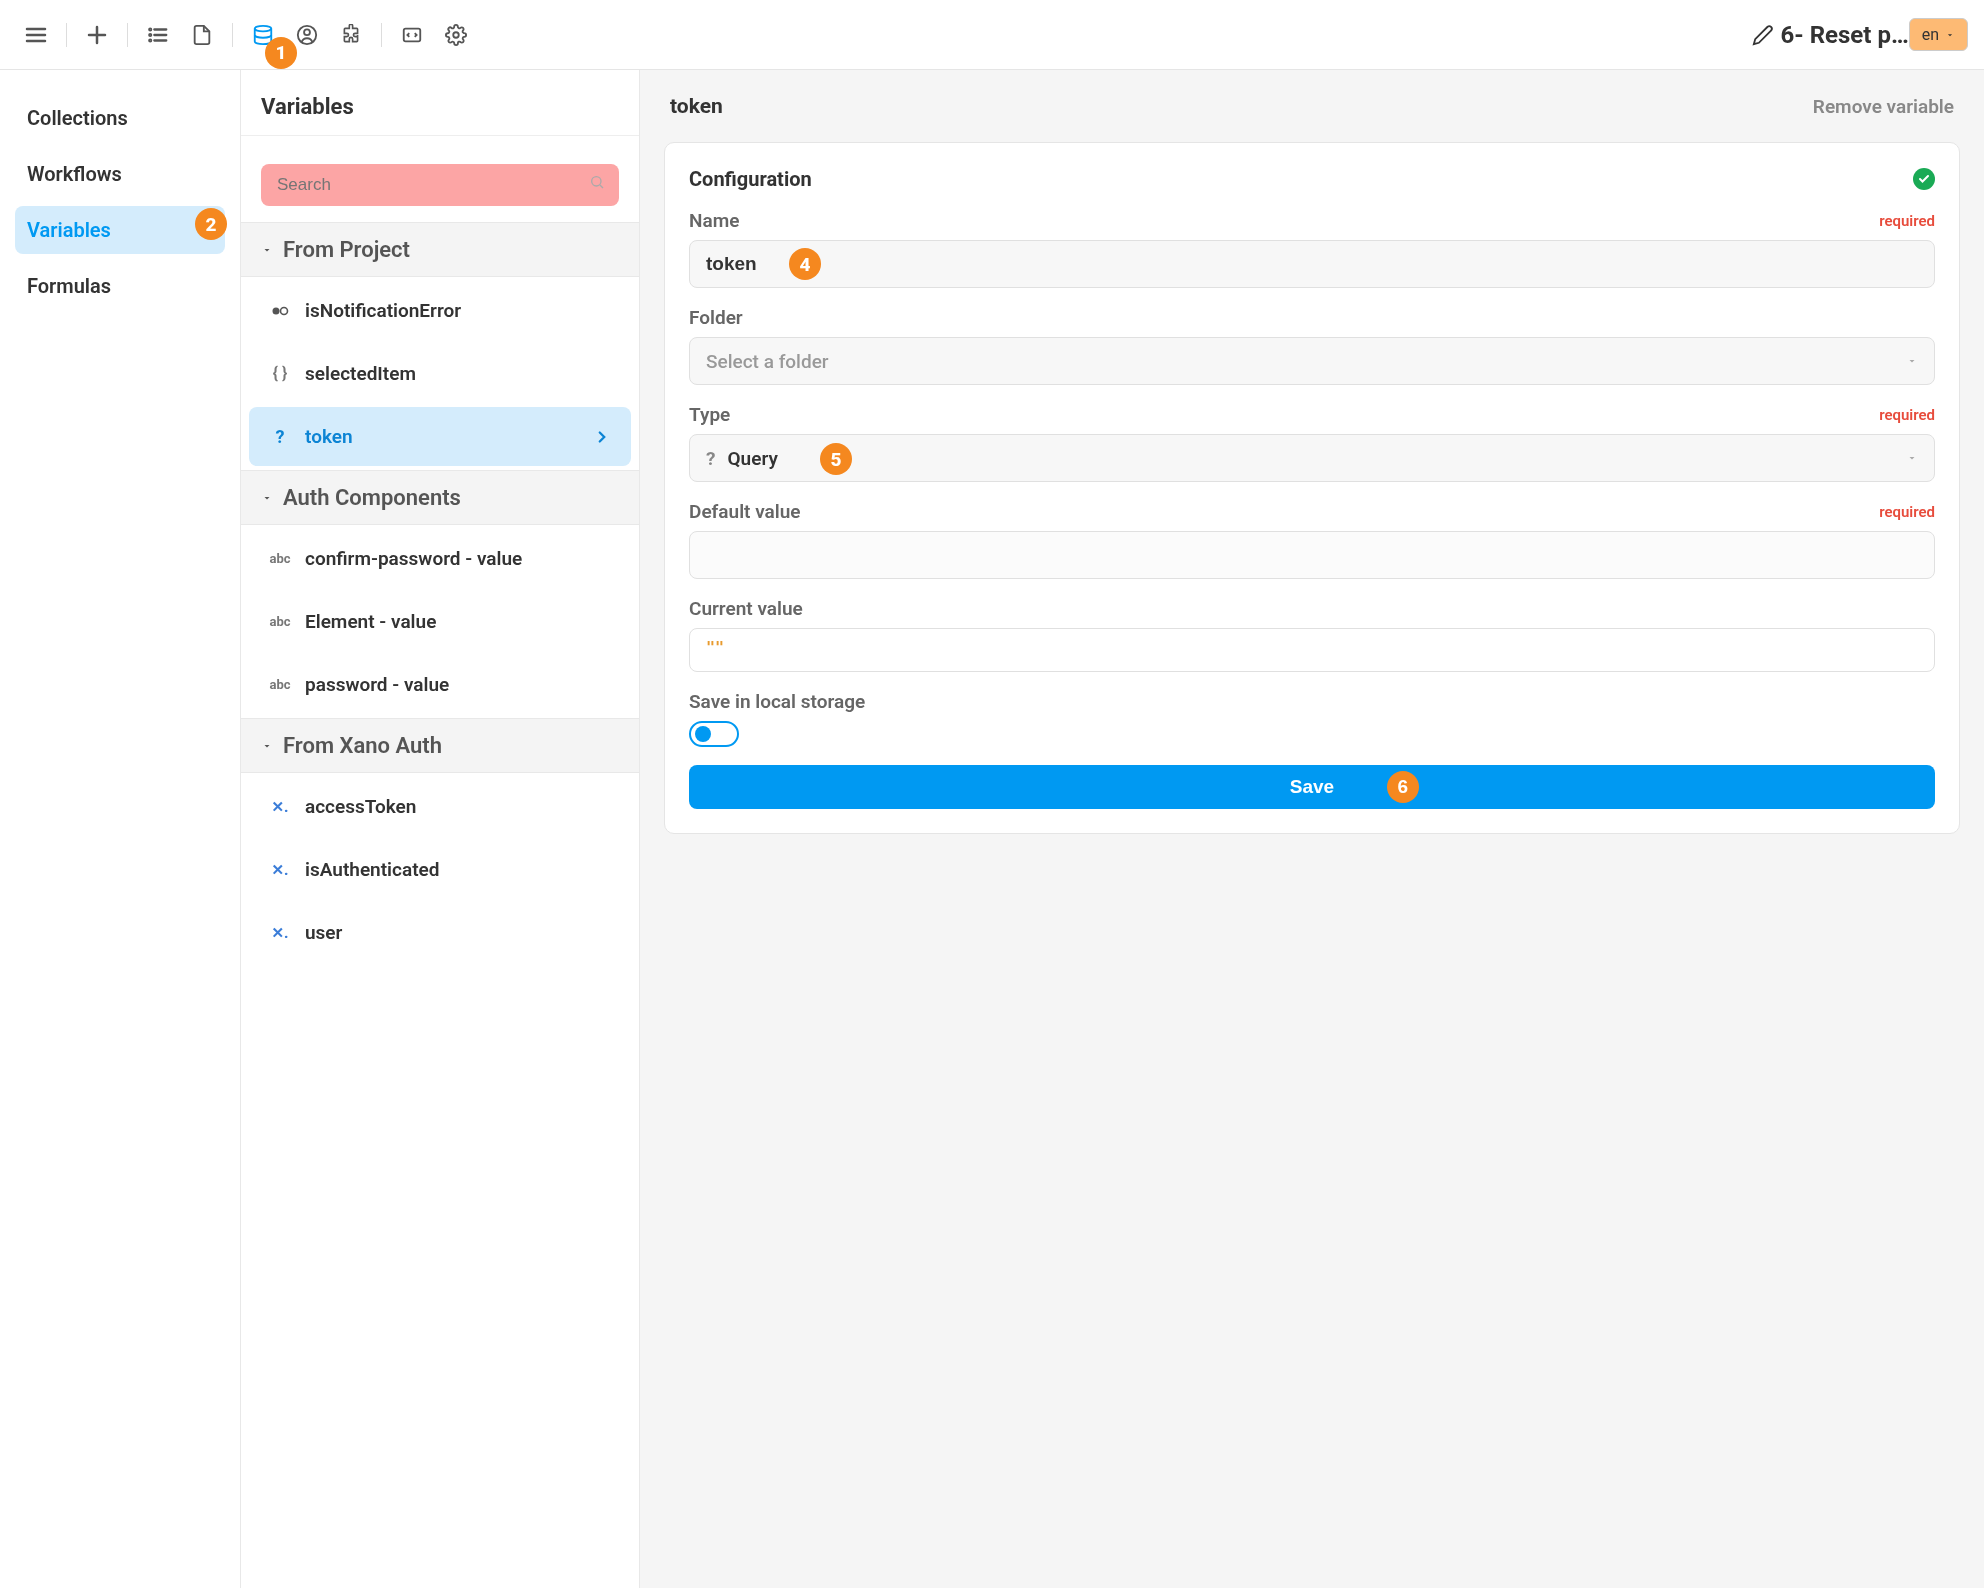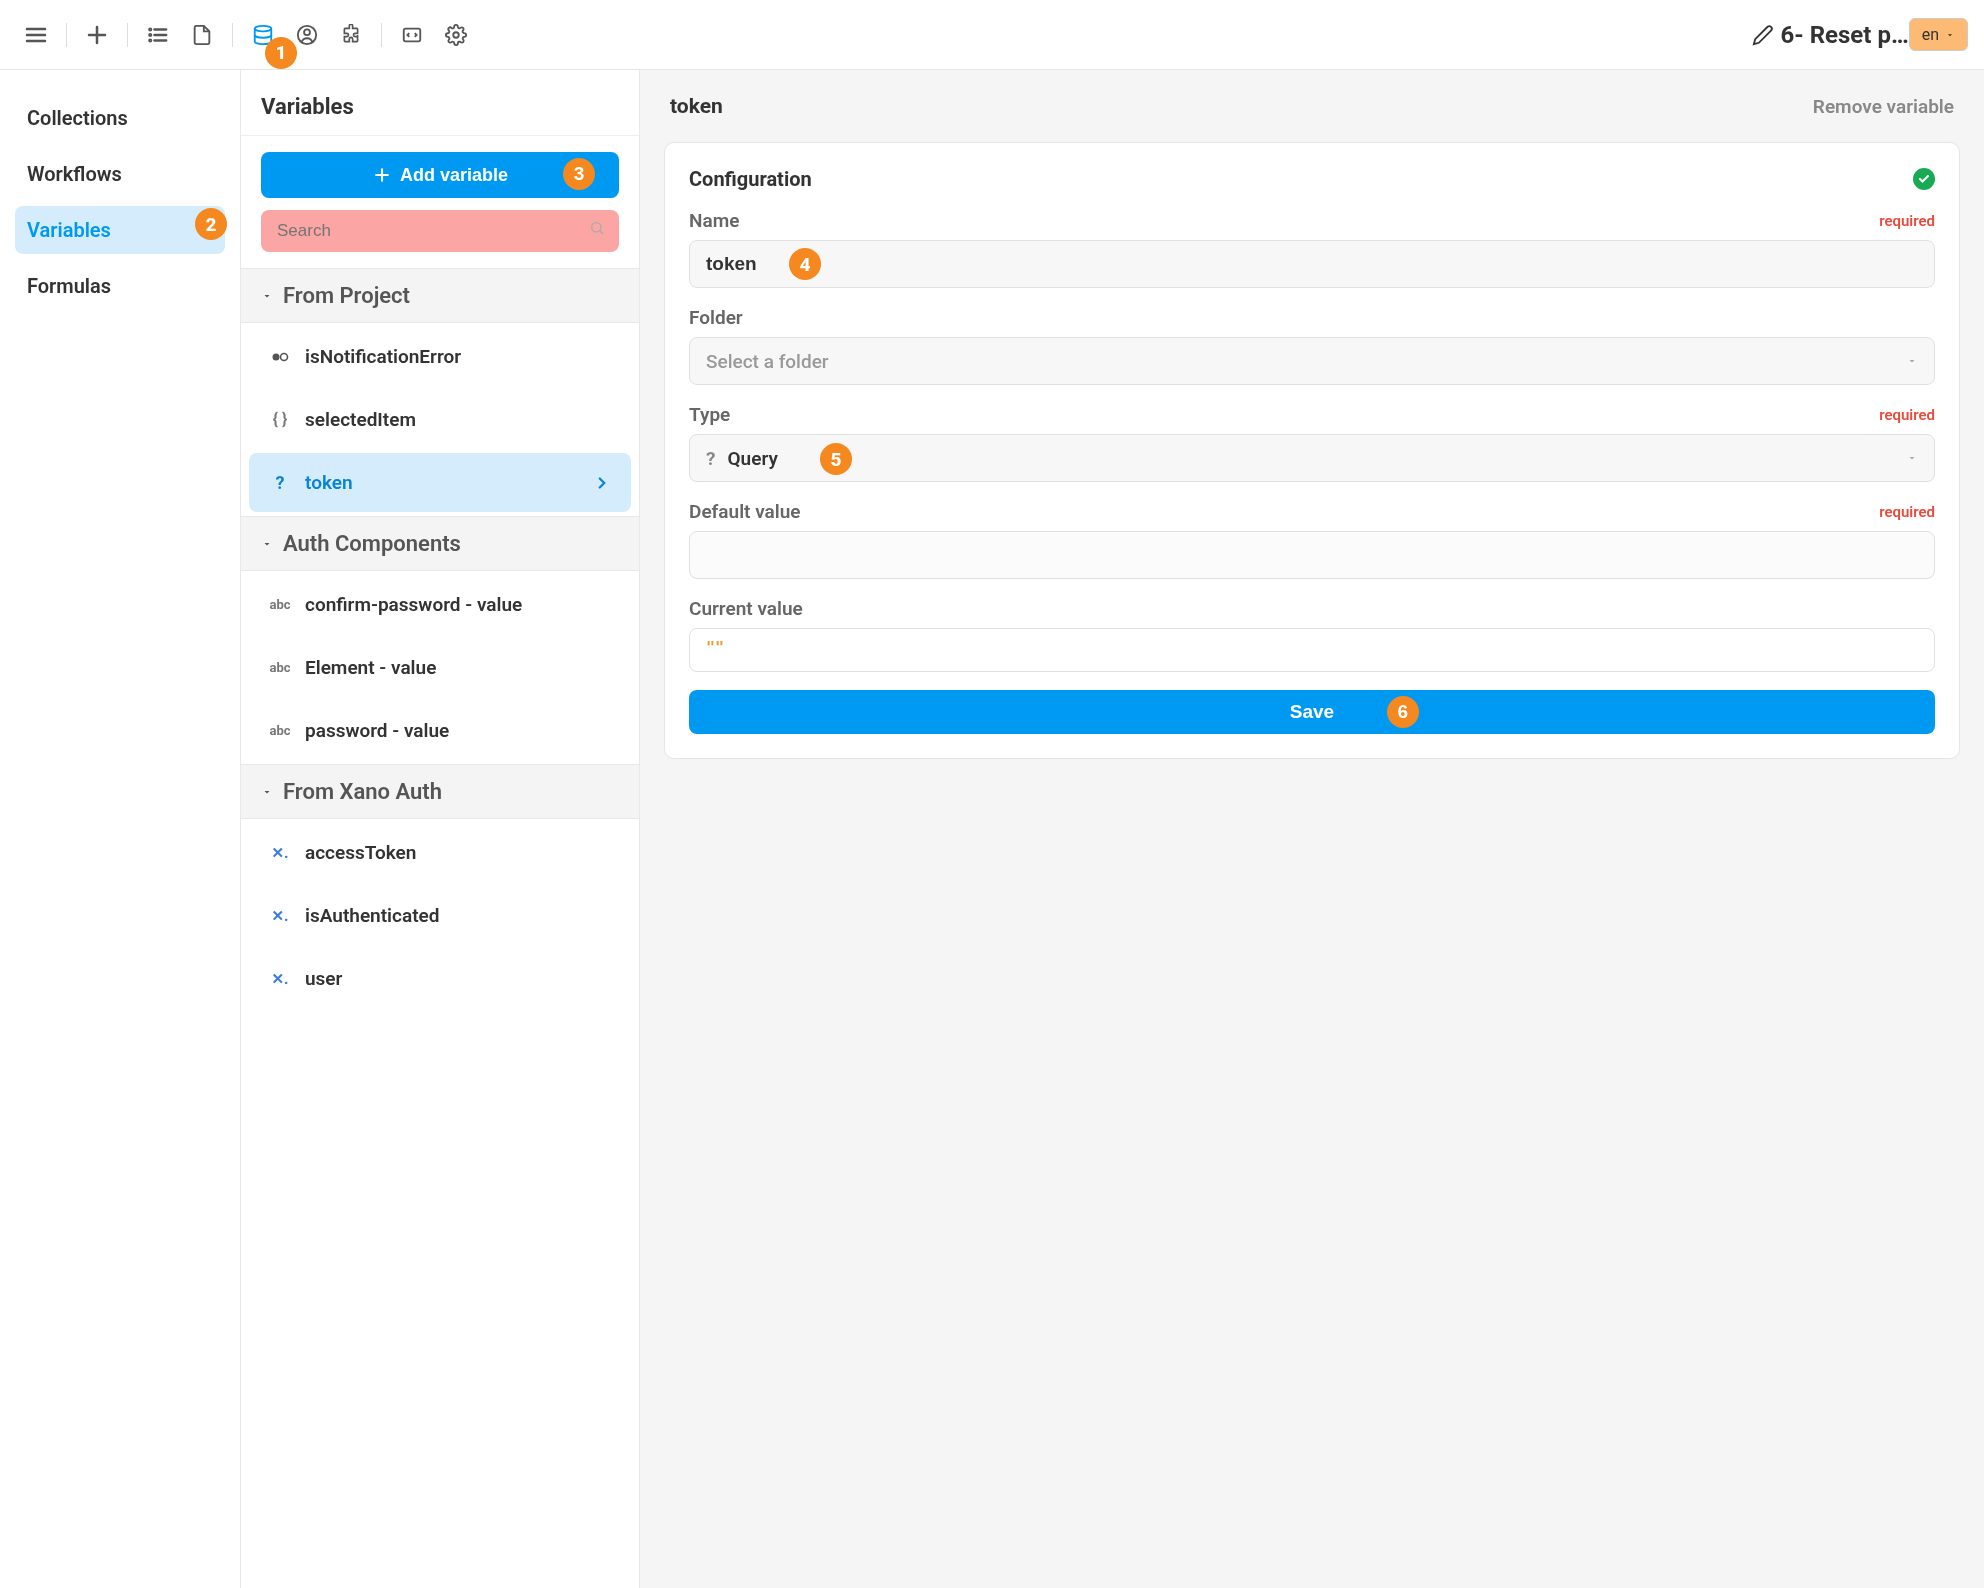--- a/index.html
+++ b/index.html
@@ -158,28 +158,20 @@
     <div class="sidebar-item active">
       <span>Variables</span>
       <div class="callout" style="right:-2px; top:2px;">2</div>
     </div>
     <div class="sidebar-item">Formulas</div>
   </div>
 
   <div class="panel-list">
     <div class="panel-header">Variables</div>
     <div class="panel-actions">
-      <button class="add-btn">
-        <svg width="20" height="20" viewBox="0 0 24 24" fill="none" stroke="currentColor" stroke-width="2.5" stroke-linecap="round">
-            <line x1="12" y1="5" x2="12" y2="19"></line>
-            <line x1="5" y1="12" x2="19" y2="12"></line>
-          </svg>
-        <span>Add variable</span>
-        <div class="callout" style="right:24px; top:6px;">3</div>
-      </button>
       <div class="search-wrap">
         <input class="search-input" placeholder="Search" style="">
         <span class="mag">
           <svg width="16" height="16" viewBox="0 0 24 24" fill="none" stroke="currentColor" stroke-width="2">
               <circle cx="11" cy="11" r="7"></circle>
               <line x1="21" y1="21" x2="16.5" y2="16.5"></line>
             </svg>
         </span>
       </div>
     </div>
@@ -318,20 +310,28 @@
         <input class="text-input" style="background: rgb(251, 251, 251);">
       </div>
 
       <div class="field">
         <div class="field-label-row">
           <span class="field-label">Current value</span>
         </div>
         <div class="curval-box">""</div>
       </div>
 
+      <div class="field">
+        <div class="field-label-row">
+          <span class="field-label">Save in local storage</span>
+        </div>
+        <div class="toggle">
+          <div class="knob"></div>
+        </div>
+      </div>
 
       <button class="save-btn">
         <span>Save</span>
         <div class="callout" style="left:56%; top:6px;">6</div>
       </button>
     </div>
   </div>
 
 </div>
 

